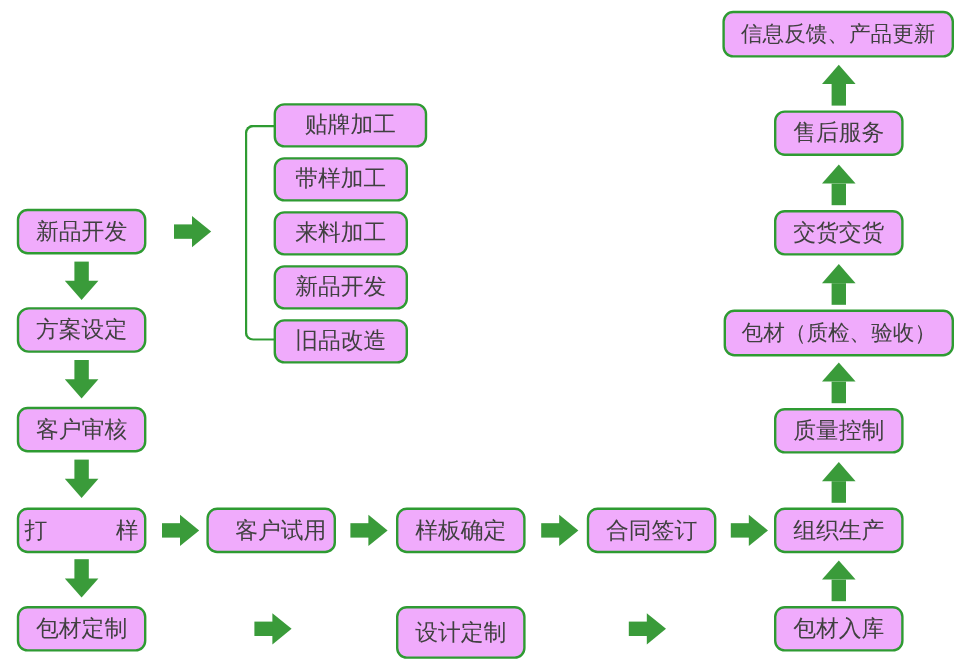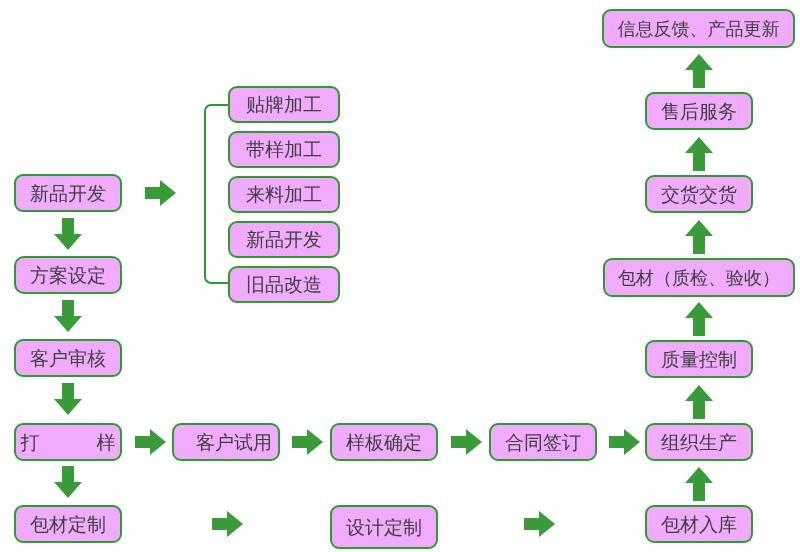--- a/index.html
+++ b/index.html
@@ -148,21 +148,21 @@
     <span class="lbl">包材定制</span>
   </div>
 
   <div class="arrow right" style="left:145px; top:180px; width:33px; height:26px;">
     <span class="stem"></span>
     <span class="head"></span>
   </div>
 
   <div class="bracket" style="left:204px; top:104px; width:30px; height:180px;"></div>
 
-  <div class="node" style="left:228px; top:86px; width:112px; height:37px;">
+  <div class="node" style="left:228px; top:86px; width:128px; height:37px;">
     <span class="lbl">贴牌加工</span>
   </div>
 
   <div class="node" style="left:228px; top:131px; width:112px; height:37px;">
     <span class="lbl">带样加工</span>
   </div>
 
   <div class="node" style="left:228px; top:176px; width:112px; height:37px;">
     <span class="lbl">来料加工</span>
   </div>

